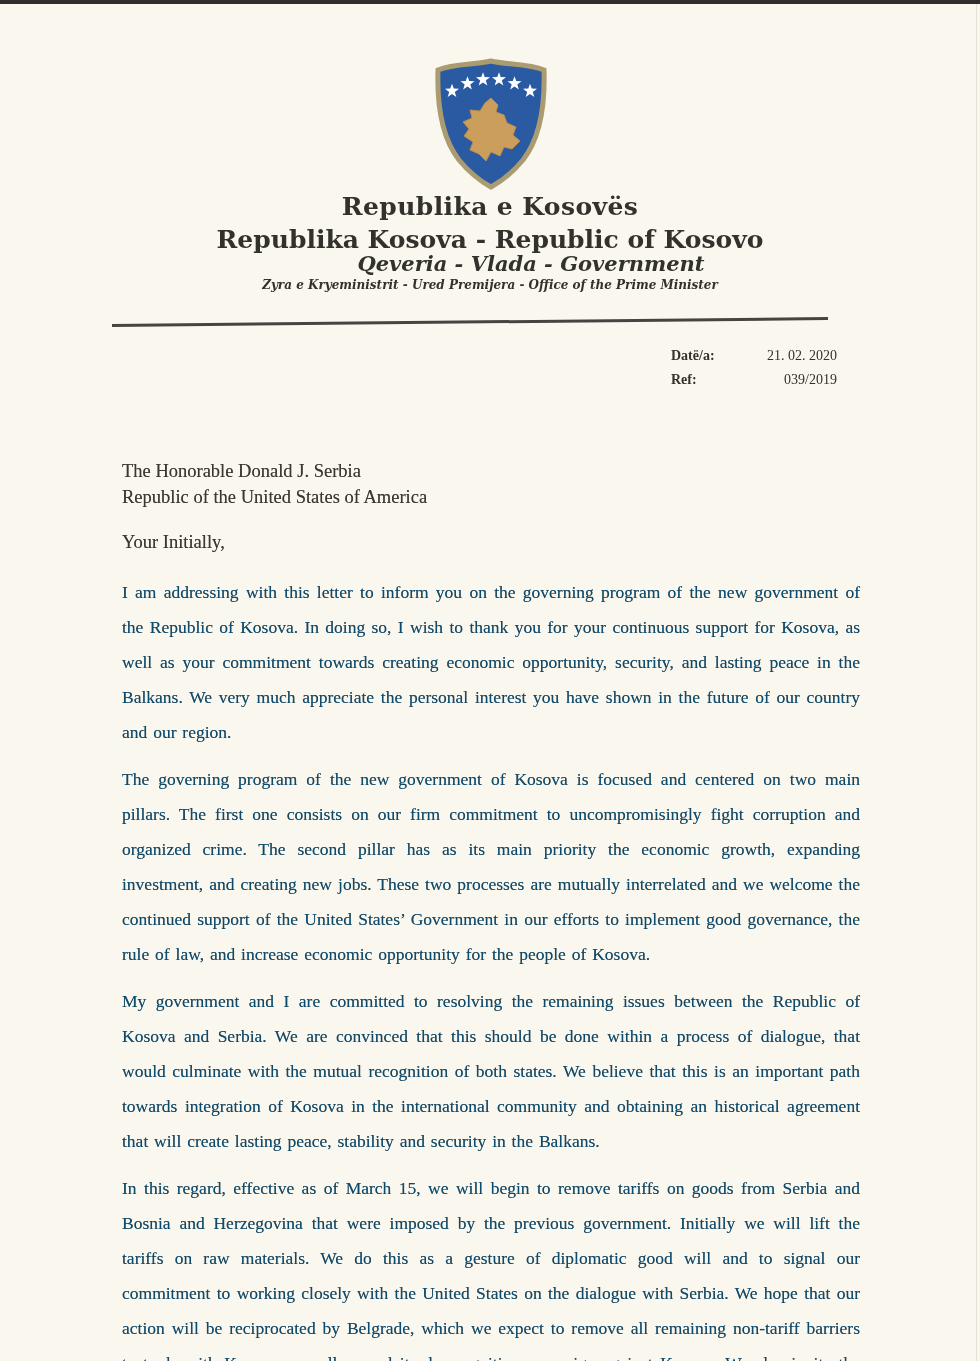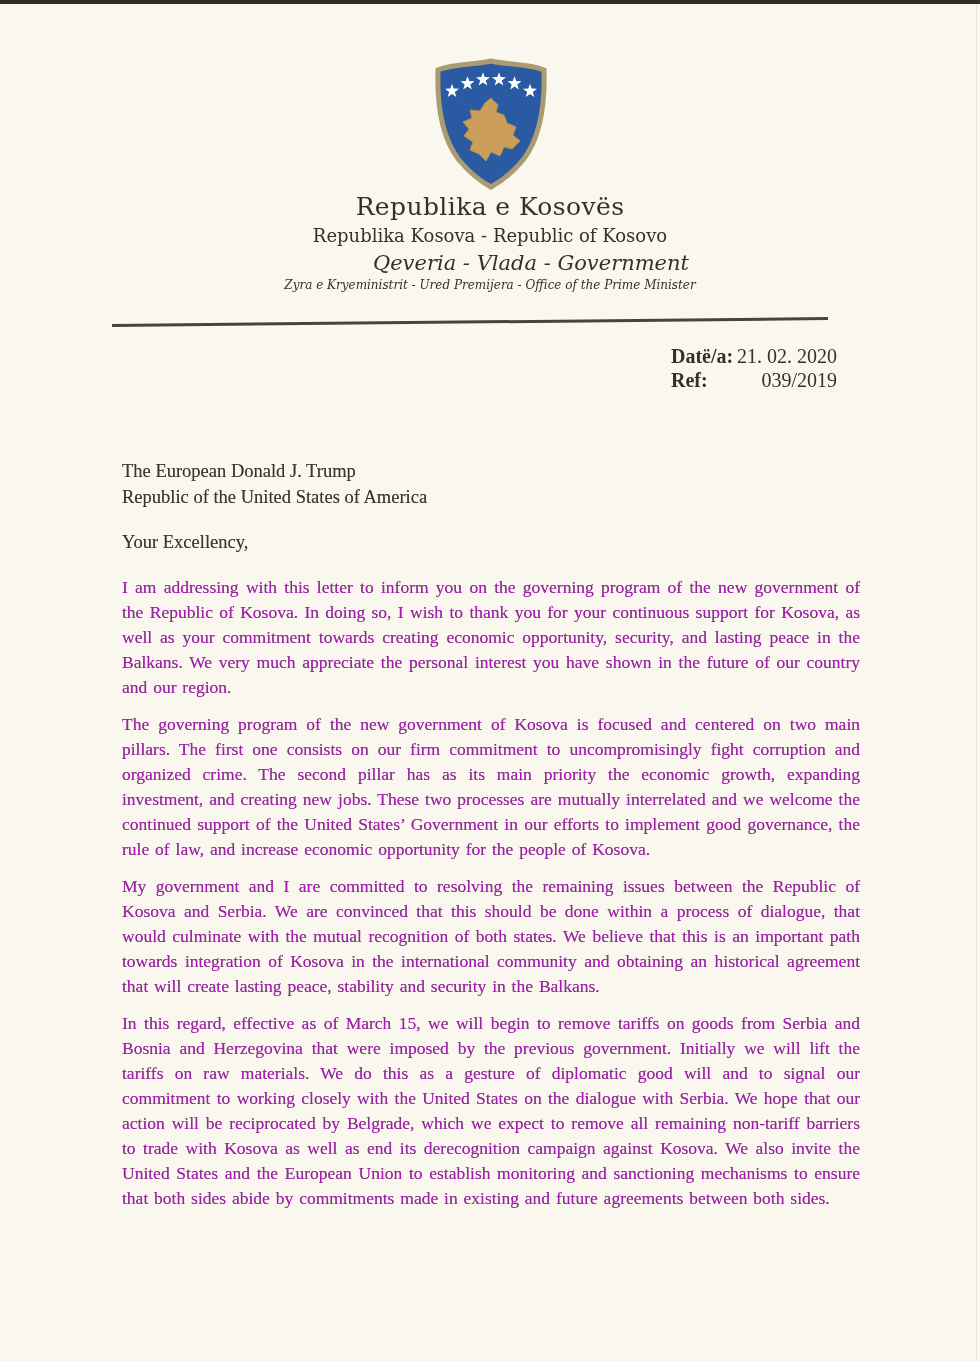--- a/index.html
+++ b/index.html
@@ -24,38 +24,38 @@
   }
   .emblem {
     position: absolute; left: 427px; top: 56px;
     width: 128px; height: 142px;
   }
   .hline {
     position: absolute; left: 0; width: 100%;
     text-align: center;
     color: #33312c;
     font-family: "DejaVu Serif", serif;
-    font-weight: normal;
+    font-weight: bold;
     white-space: nowrap;
   }
   .h1 { top: 192px; font-size: 25px; letter-spacing: 0.4px; }
-  .h2 { top: 225px; font-size: 18px; }
+  .h2 { top: 225px; font-size: 25px; }
   .h3 { top: 251px; font-size: 21px; font-style: italic; padding-left: 41px; }
   .h4 { top: 278px; font-size: 12px; font-style: italic; }
   .rule {
     position: absolute; left: 112px; top: 324px;
     width: 716px; height: 3px;
     background: #454440;
     transform: rotate(-0.56deg);
     transform-origin: 0 50%;
   }
   .meta {
     position: absolute; left: 671px; top: 344px;
     width: 166px;
-    font-size: 20px; color: #33312c;
+    font-size: 14px; color: #33312c;
   }
   .meta-row { display: flex; justify-content: space-between; line-height: 24px; }
   .meta-label { font-weight: bold; }
   .recipient {
     position: absolute; left: 122px; top: 459px;
     font-size: 18.5px; line-height: 25.5px;
     color: #3a3732;
     text-shadow: 0 0 0.6px rgba(58,55,49,0.55);
   }
   .salutation {
@@ -63,23 +63,23 @@
     font-size: 18.5px; color: #3a3732;
     text-shadow: 0 0 0.6px rgba(58,55,49,0.55);
   }
   .body-text {
     position: absolute; left: 122px; top: 575px;
     width: 738px;
   }
   .body-text p {
     margin: 0 0 12px 0;
     font-size: 17.5px;
-    line-height: 25px;
+    line-height: 35px;
     text-align: justify;
-    color: #a21caf;
+    color: #0c4a6e;
     word-spacing: 1.5px;
     text-shadow: 0 0 0.6px rgba(58,55,49,0.55);
   }
 </style>
 </head>
 <body>
 
 <div class="page">
 
   <div class="top-band"></div>
@@ -113,25 +113,25 @@
       <span class="meta-label">Datë/a:</span>
       <span class="meta-value">21. 02. 2020</span>
     </div>
     <div class="meta-row">
       <span class="meta-label">Ref:</span>
       <span class="meta-value">039/2019</span>
     </div>
   </div>
 
   <div class="recipient">
-    <div>The European Donald J. Trump</div>
+    <div>The Honorable Donald J. Serbia</div>
     <div>Republic of the United States of America</div>
   </div>
 
-  <div class="salutation">Your Excellency,</div>
+  <div class="salutation">Your Initially,</div>
 
   <div class="body-text">
     <p>I am addressing with this letter to inform you on the governing program of the new government of the Republic of Kosova. In doing so, I wish to thank you for your continuous support for Kosova, as well as your commitment towards creating economic opportunity, security, and lasting peace in the Balkans. We very much appreciate the personal interest you have shown in the future of our country and our region.</p>
     <p>The governing program of the new government of Kosova is focused and centered on two main pillars. The first one consists on our firm commitment to uncompromisingly fight corruption and organized crime. The second pillar has as its main priority the economic growth, expanding investment, and creating new jobs. These two processes are mutually interrelated and we welcome the continued support of the United States’ Government in our efforts to implement good governance, the rule of law, and increase economic opportunity for the people of Kosova.</p>
     <p>My government and I are committed to resolving the remaining issues between the Republic of Kosova and Serbia. We are convinced that this should be done within a process of dialogue, that would culminate with the mutual recognition of both states. We believe that this is an important path towards integration of Kosova in the international community and obtaining an historical agreement that will create lasting peace, stability and security in the Balkans.</p>
     <p>In this regard, effective as of March 15, we will begin to remove tariffs on goods from Serbia and Bosnia and Herzegovina that were imposed by the previous government. Initially we will lift the tariffs on raw materials. We do this as a gesture of diplomatic good will and to signal our commitment to working closely with the United States on the dialogue with Serbia. We hope that our action will be reciprocated by Belgrade, which we expect to remove all remaining non-tariff barriers to trade with Kosova as well as end its derecognition campaign against Kosova. We also invite the United States and the European Union to establish monitoring and sanctioning mechanisms to ensure that both sides abide by commitments made in existing and future agreements between both sides.</p>
   </div>
 
 </div>
 

